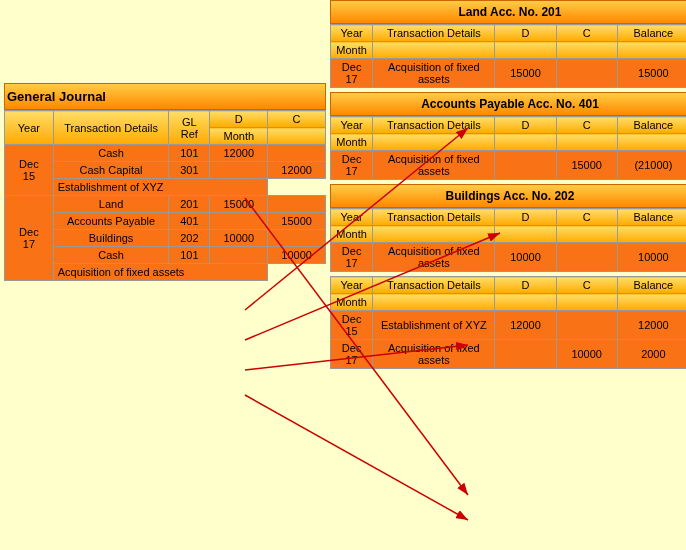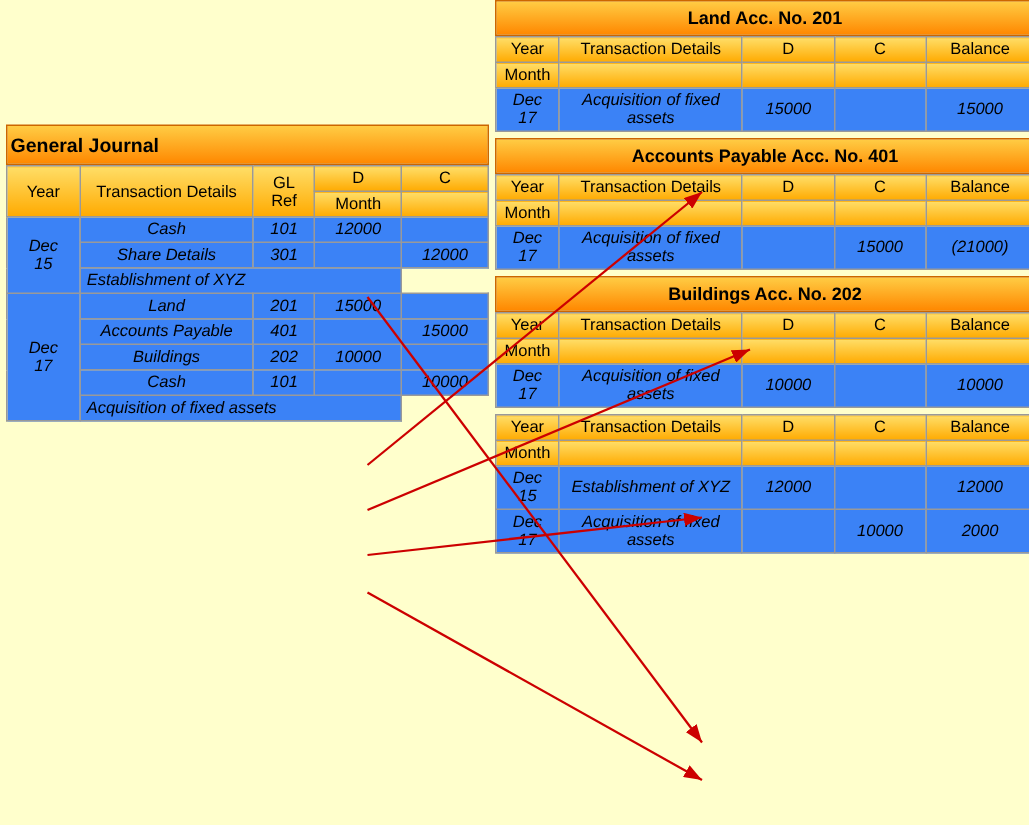--- a/index.html
+++ b/index.html
@@ -41,22 +41,21 @@
       text-align: center;
       vertical-align: middle;
     }
 
     .col-header {
       background: linear-gradient(to bottom, #ffdd66, #ffaa00);
       font-weight: normal;
     }
 
     .data-cell {
-      background: #3b82f6;
-      font-style: italic;
+      background: #f97316;
     }
 
     .orange-header {
       background: linear-gradient(to bottom, #ffcc44, #ff8800);
       text-align: center;
       font-weight: bold;
       font-size: 12px;
       padding: 4px 2px;
       border: 1px solid #cc6600;
       color: #000;
@@ -108,21 +107,21 @@
     </tr>
 
     <tr>
       <td class="data-cell" rowspan="3">Dec<br>15</td>
       <td class="data-cell">Cash</td>
       <td class="data-cell">101</td>
       <td class="data-cell">12000</td>
       <td class="data-cell"></td>
     </tr>
     <tr>
-      <td class="data-cell">Share Details</td>
+      <td class="data-cell">Cash Capital</td>
       <td class="data-cell">301</td>
       <td class="data-cell"></td>
       <td class="data-cell">12000</td>
     </tr>
     <tr>
       <td class="data-cell" colspan="3" style="text-align:left;padding-left:4px">Establishment of XYZ</td>
     </tr>
 
     <tr>
       <td class="data-cell" rowspan="5">Dec<br>17</td>

